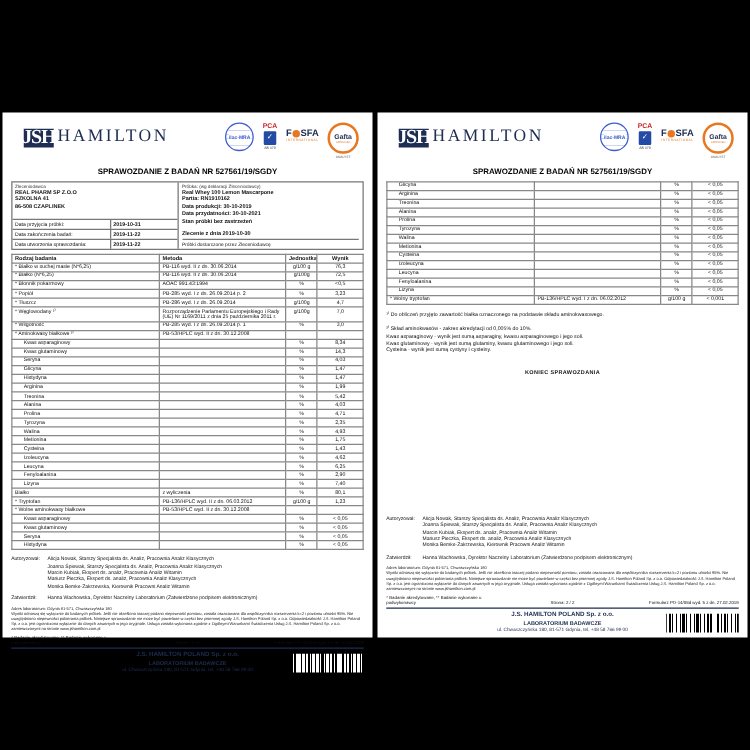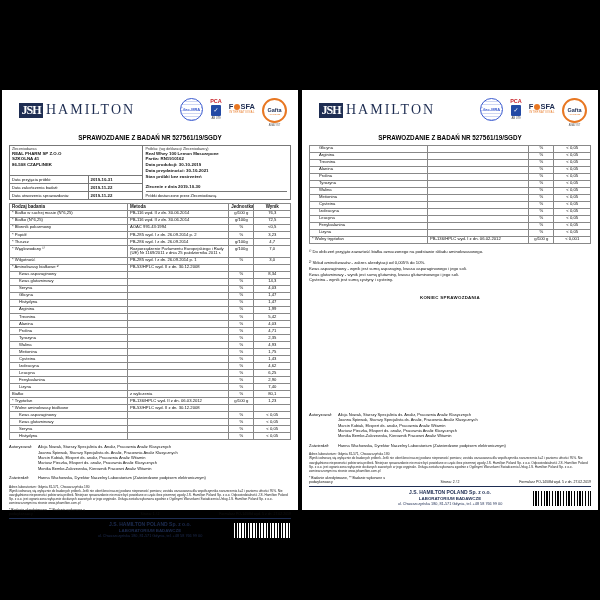--- a/index.html
+++ b/index.html
@@ -4,21 +4,21 @@
 <style>
   html,body{margin:0;padding:0;background:#000;}
   .canvas{position:relative;width:600px;height:600px;background:#000;overflow:hidden;font-family:"Liberation Sans",sans-serif;color:#111;}
   .page{position:absolute;top:90px;width:296px;height:420px;background:#fff;box-sizing:border-box;padding:6px 7px 4px;display:flex;flex-direction:column;}
   #page1{left:2px;}
   #page2{left:302px;}
 
   
   .hdr{display:flex;justify-content:space-between;align-items:flex-start;margin-top:2px;}
   .brand{display:flex;align-items:center;gap:3px;margin-left:10px;margin-top:4px;}
-  .monogram{width:24px;height:15px;background:#1e2d52;color:#fff;font-family:"Liberation Serif",serif;font-size:12px;font-weight:bold;display:flex;align-items:center;justify-content:center;letter-spacing:-1px;}
+  .monogram{width:24px;height:15px;background:#1e2d52;color:#fff;font-family:"Liberation Serif",serif;font-size:16px;font-weight:bold;display:flex;align-items:center;justify-content:center;letter-spacing:-1px;}
   .brandname{font-family:"Liberation Serif",serif;font-size:14px;letter-spacing:2px;color:#1e2d52;}
   .logos{display:flex;gap:7px;align-items:flex-start;margin-right:4px;}
   .badge{display:flex;flex-direction:column;align-items:center;}
   .ilac-circle{width:21px;height:21px;border:1.2px solid #3b5bd0;border-radius:50%;display:flex;align-items:center;justify-content:center;background:repeating-linear-gradient(0deg,rgba(59,91,208,.25) 0 .7px,transparent .7px 3px);}
   .ilac-txt{font-size:4px;font-weight:bold;color:#3b5bd0;background:#fff;padding:0 .5px;}
   .pca-word{color:#c9242b;font-weight:bold;font-size:5.5px;}
   .pca-box{width:10px;height:11px;background:#234aa5;border-radius:1px;color:#fff;font-size:6px;line-height:11px;text-align:center;margin-top:.5px;}
   .pca-code{font-size:2.8px;color:#444;margin-top:.5px;}
   .fosfa-top{display:flex;align-items:center;font-weight:bold;color:#1e2d52;font-size:7.5px;margin-top:4px;}
   .fosfa-o{width:6px;height:6px;border-radius:50%;background:#e87722;margin:0 .5px;}

